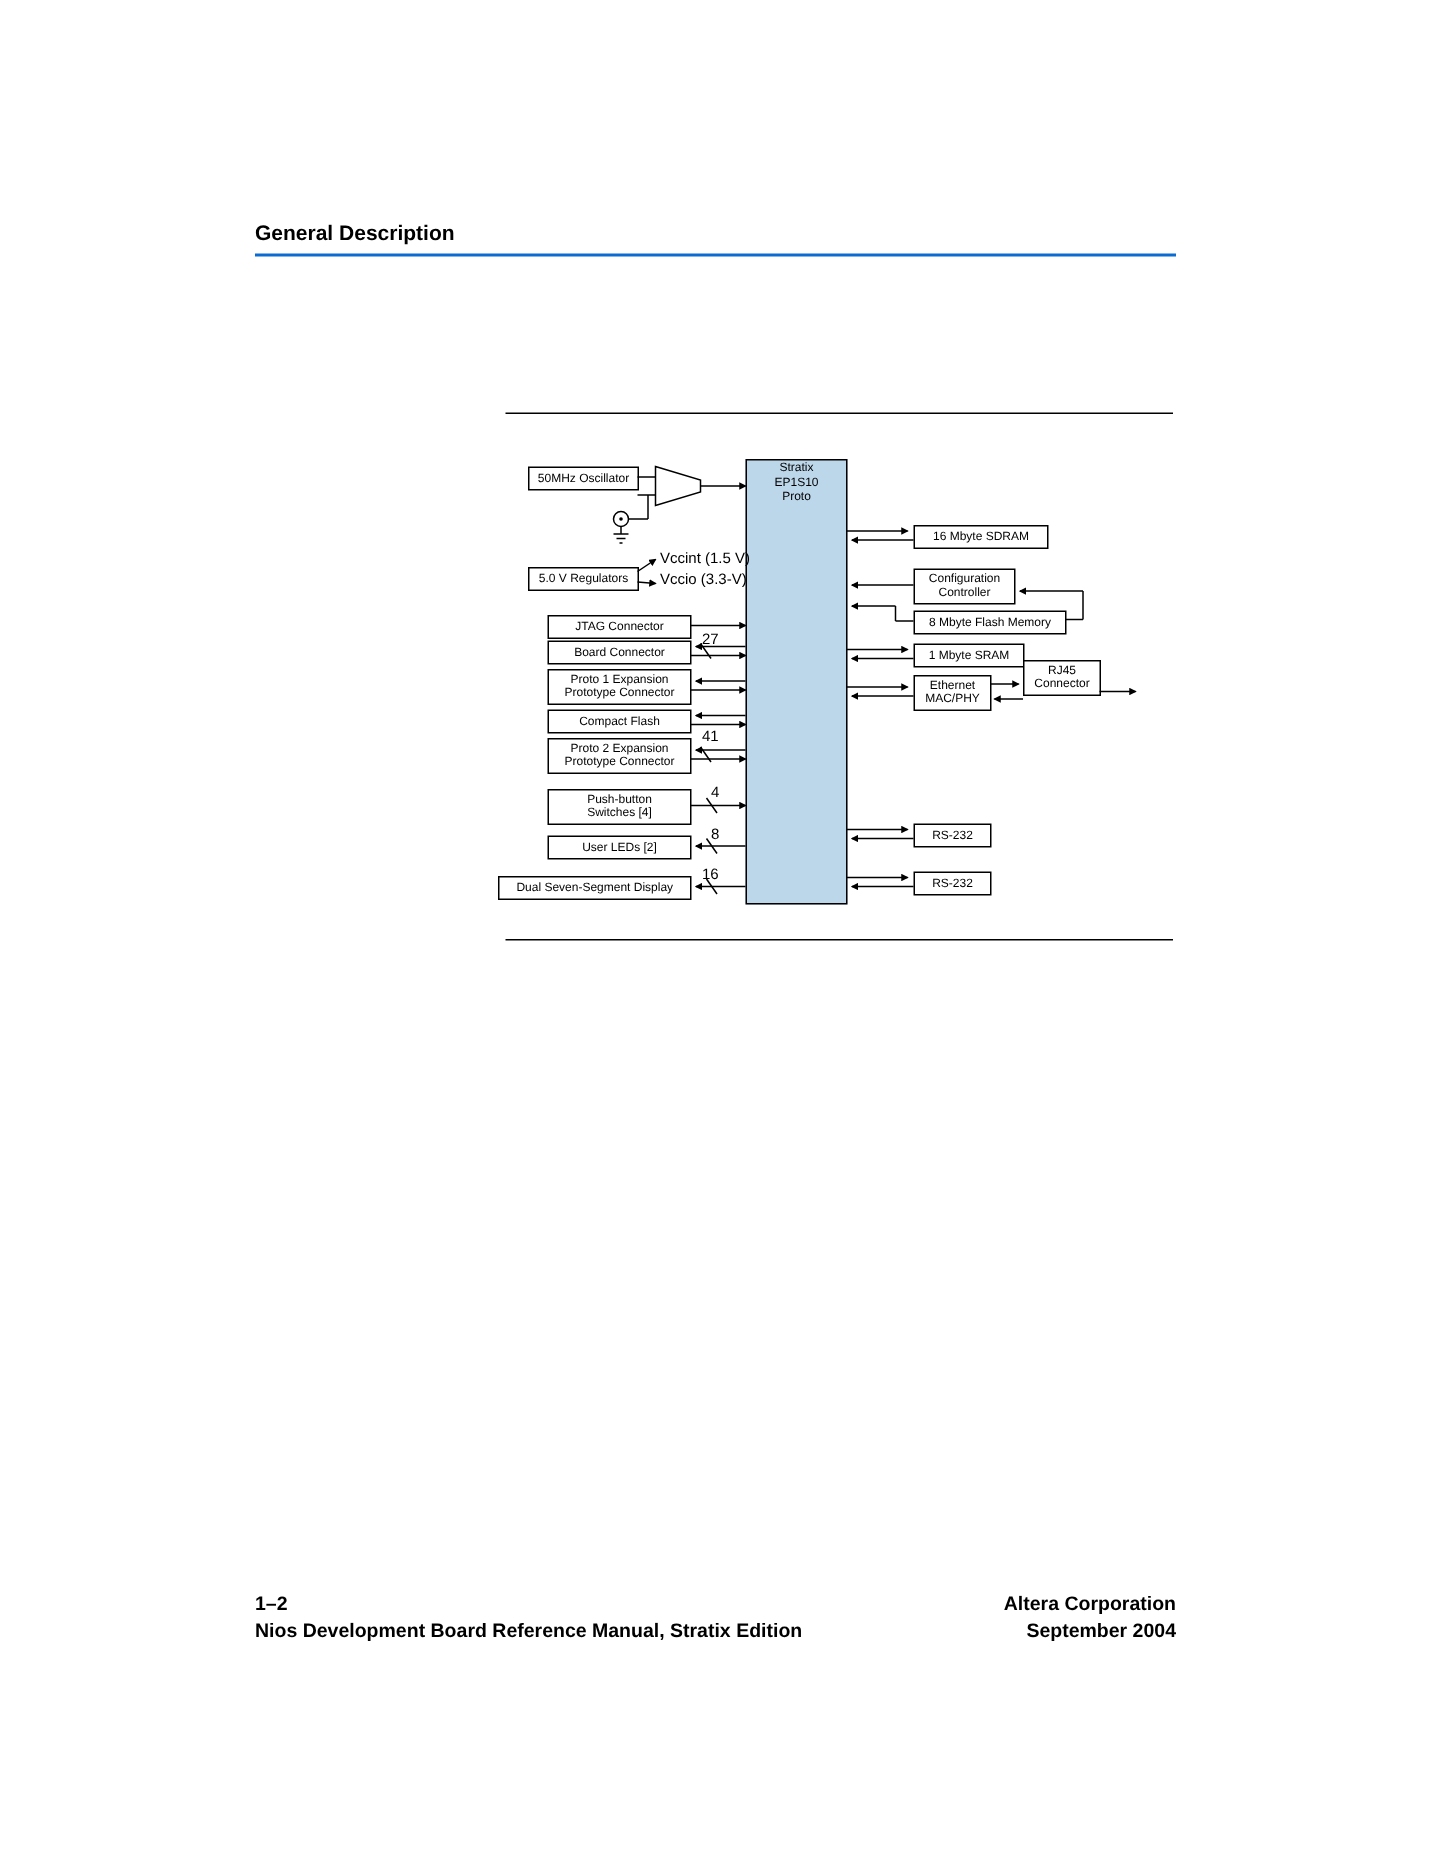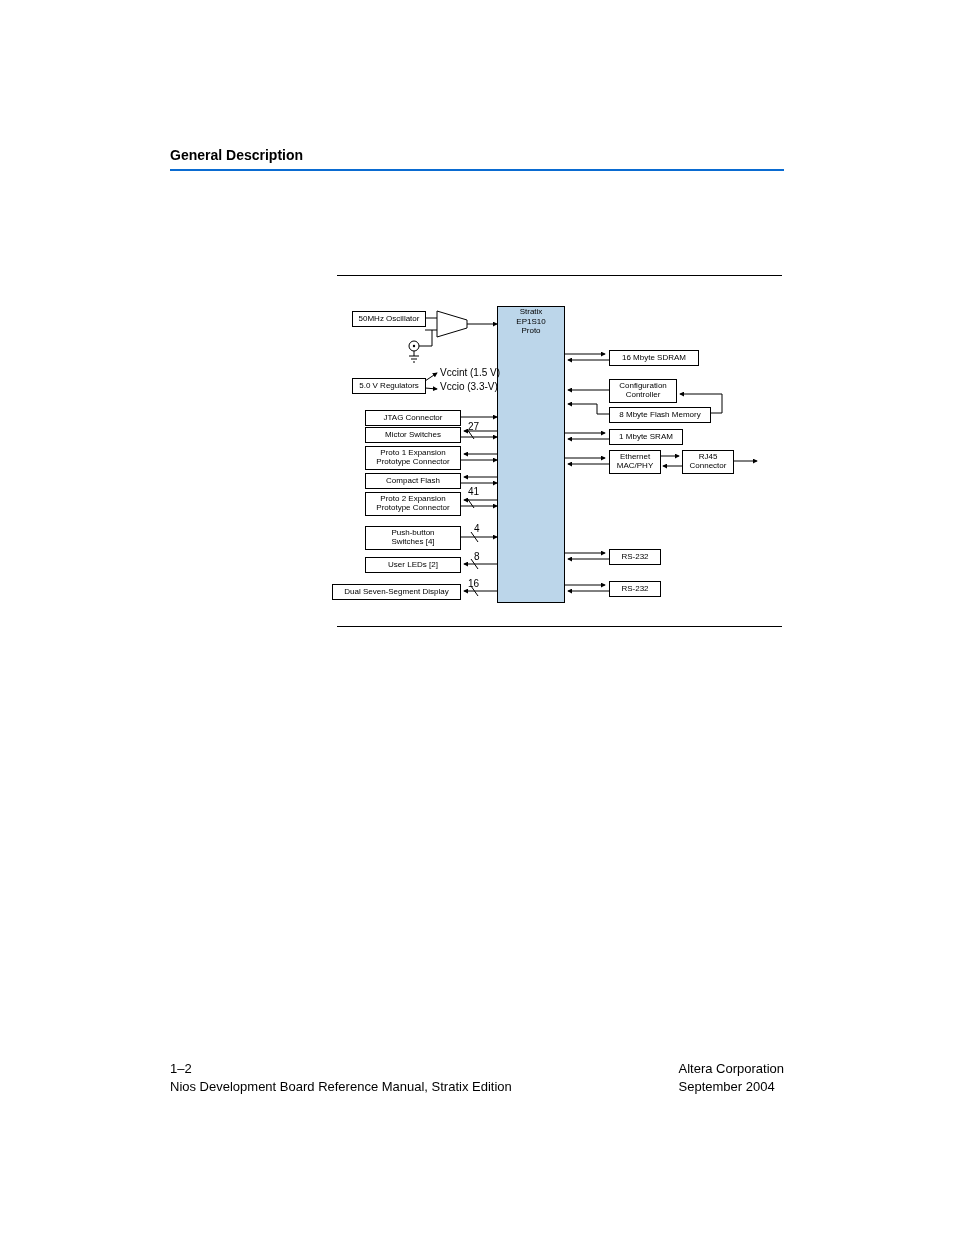--- a/index.html
+++ b/index.html
@@ -7,22 +7,22 @@
   .header{position:absolute;left:170px;right:170px;top:147px}
   .header-title{font-weight:bold;font-size:14px;margin:0 0 6px 0}
   .header-rule{height:2px;background:#0a6bd1;margin:0}
   .figure{position:absolute;left:337px;top:275px;width:445px;height:350px;border-top:1px solid #000;border-bottom:1px solid #000}
   .box{position:absolute;border:1px solid #000;font-size:8px;text-align:center;display:flex;flex-direction:column;justify-content:center;line-height:1.1;background:#fff}
   .center-box{position:absolute;border:1px solid #000;background:#bcd6ea;font-size:8px;text-align:center;display:flex;flex-direction:column;line-height:1.2}
   .lbl{position:absolute;font-size:10px;white-space:nowrap}
   svg.conn{position:absolute;left:0;top:0;width:445px;height:350px;overflow:visible}
   .footer{position:absolute;left:170px;right:170px;top:1060px;font-size:13px}
   .footer-left{float:left;line-height:1.35}
-  .footer-right{float:right;line-height:1.35}
-  .footer b{font-weight:normal}
+  .footer-right{float:right;text-align:right;line-height:1.35}
+  .footer b{font-weight:bold}
 </style>
 </head>
 <body>
 
 <div class="page">
 
   <div class="header">
     <p class="header-title">General Description</p>
     <div class="header-rule"></div>
   </div>
@@ -38,21 +38,21 @@
     <div class="box" style="left:15px;top:35px;width:72px;height:14px">
         <span>50MHz Oscillator</span>
       </div>
     <div class="box" style="left:15px;top:102px;width:72px;height:14px">
         <span>5.0 V Regulators</span>
       </div>
     <div class="box" style="left:28px;top:134px;width:94px;height:14px">
         <span>JTAG Connector</span>
       </div>
     <div class="box" style="left:28px;top:151px;width:94px;height:14px">
-        <span>Mictor Switches</span>
+        <span>Board Connector</span>
       </div>
     <div class="box" style="left:28px;top:170px;width:94px;height:22px">
       <span>Proto 1 Expansion</span>
       <span>Prototype Connector</span>
     </div>
     <div class="box" style="left:28px;top:197px;width:94px;height:14px">
         <span>Compact Flash</span>
       </div>
     <div class="box" style="left:28px;top:216px;width:94px;height:22px">
       <span>Proto 2 Expansion</span>
@@ -79,21 +79,21 @@
     <div class="box" style="left:272px;top:131px;width:100px;height:14px">
         <span>8 Mbyte Flash Memory</span>
       </div>
     <div class="box" style="left:272px;top:153px;width:72px;height:14px">
         <span>1 Mbyte SRAM</span>
       </div>
     <div class="box" style="left:272px;top:174px;width:50px;height:22px">
       <span>Ethernet</span>
       <span>MAC/PHY</span>
     </div>
-    <div class="box" style="left:345px;top:174px;width:50px;height:22px">
+    <div class="box" style="left:345px;top:164px;width:50px;height:22px">
       <span>RJ45</span>
       <span>Connector</span>
     </div>
     <div class="box" style="left:272px;top:273px;width:50px;height:14px">
         <span>RS-232</span>
       </div>
     <div class="box" style="left:272px;top:305px;width:50px;height:14px">
         <span>RS-232</span>
       </div>
 

